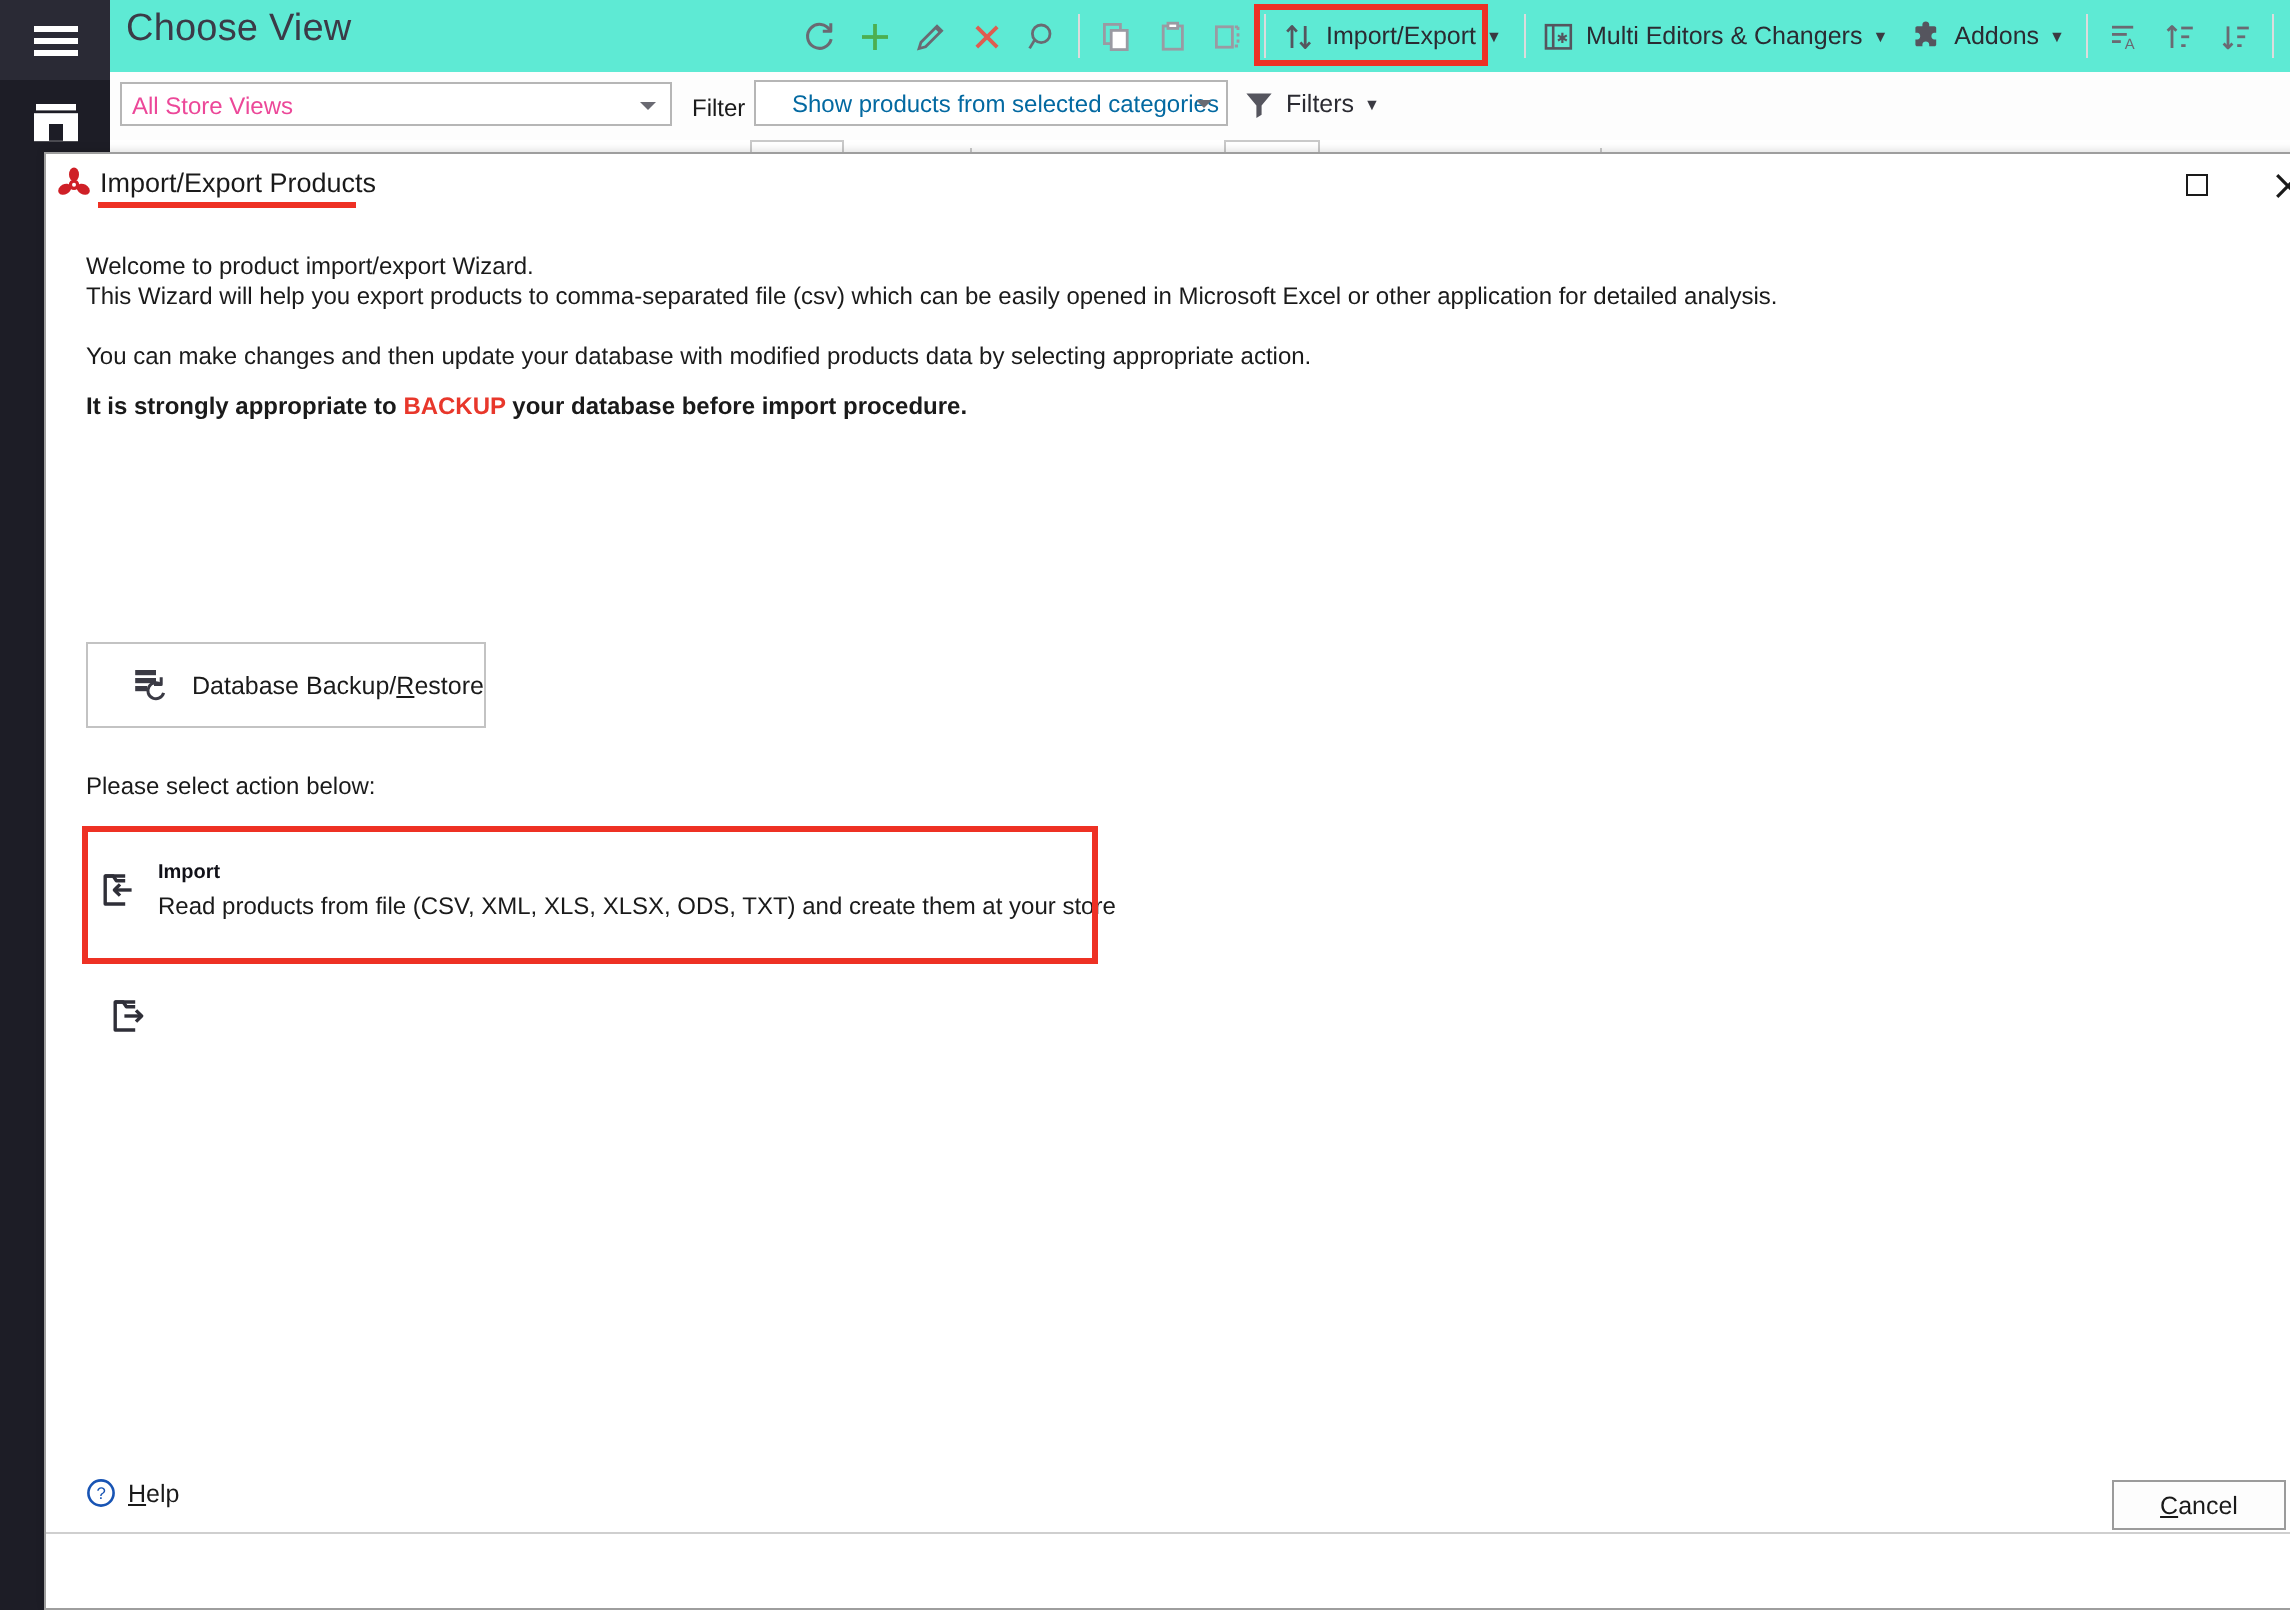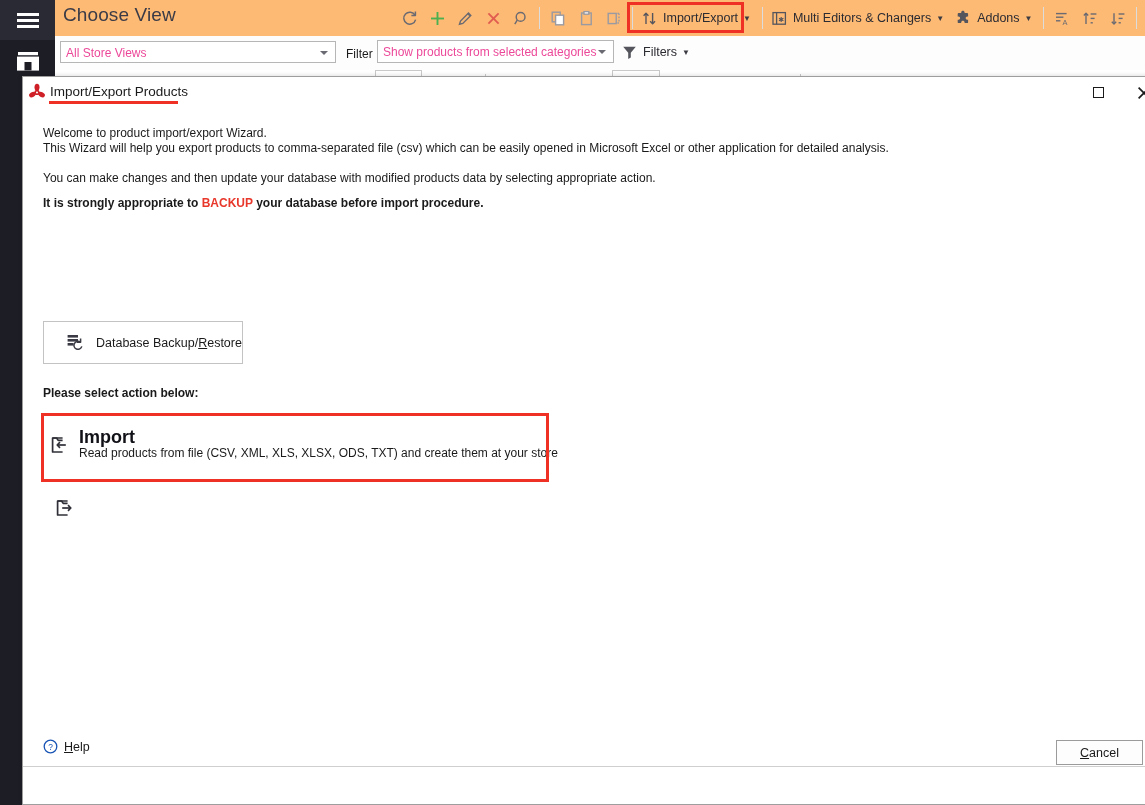--- a/index.html
+++ b/index.html
@@ -56,21 +56,21 @@
     width: 55px; height: 42px;
     background: #1d1d26;
     display: flex; align-items: center; justify-content: center;
   }
 
   
   #app-header {
     position: absolute;
     left: 55px; top: 0;
     width: 1090px; height: 36px;
-    background: #fdba74;
+    background: #5eead4;
     border-bottom: 1px solid #e3e3e3;
   }
   #page-title {
     position: absolute;
     left: 8px; top: 4px;
     font-size: 19px;
     color: #3b3b47;
     font-weight: normal;
     letter-spacing: .1px;
   }
@@ -148,22 +148,22 @@
     font-size: 12px;
     color: #1a1a1a;
   }
   #filter-select {
     position: absolute;
     left: 322px; top: 4px;
     width: 237px; height: 23px;
     border: 1px solid #b6b6b6;
     background: #ffffff;
     font-size: 12px;
-    color: #ec4899;
-    padding-left: 5px;
+    color: #0369a1;
+    padding-left: 18px;
     line-height: 23px;
     box-sizing: border-box;
   }
   #filters-button {
     position: absolute;
     left: 567px; top: 5px;
     height: 22px;
     display: flex; align-items: center;
     font-size: 12.5px;
     color: #2b2b32;
@@ -283,21 +283,20 @@
     color: #1a1a1a;
     margin-left: 11px;
   }
   .accel { text-decoration: underline; }
 
   #select-action-label {
     position: absolute;
     left: 20px; top: 278px;
     font-size: 12px;
     color: #1a1a1a;
-    font-weight: bold;
   }
 
   
   .action-card {
     position: absolute;
     left: 26px;
     width: 492px; height: 53px;
     display: flex;
     align-items: flex-start;
     padding-top: 9px;
@@ -305,21 +304,21 @@
   }
   #import-action-card { top: 312px; }
   #export-action-card { top: 375px; }
   .action-icon {
     width: 30px;
     display: flex; justify-content: center;
     padding-top: 6px;
   }
   .action-text { margin-left: 9px; }
   .action-title {
-    font-size: 18px;
+    font-size: 10px;
     font-weight: bold;
     color: #111118;
     line-height: 16px;
   }
   .action-desc {
     font-size: 12px;
     color: #1a1a1a;
     line-height: 17px;
     white-space: nowrap;
   }

